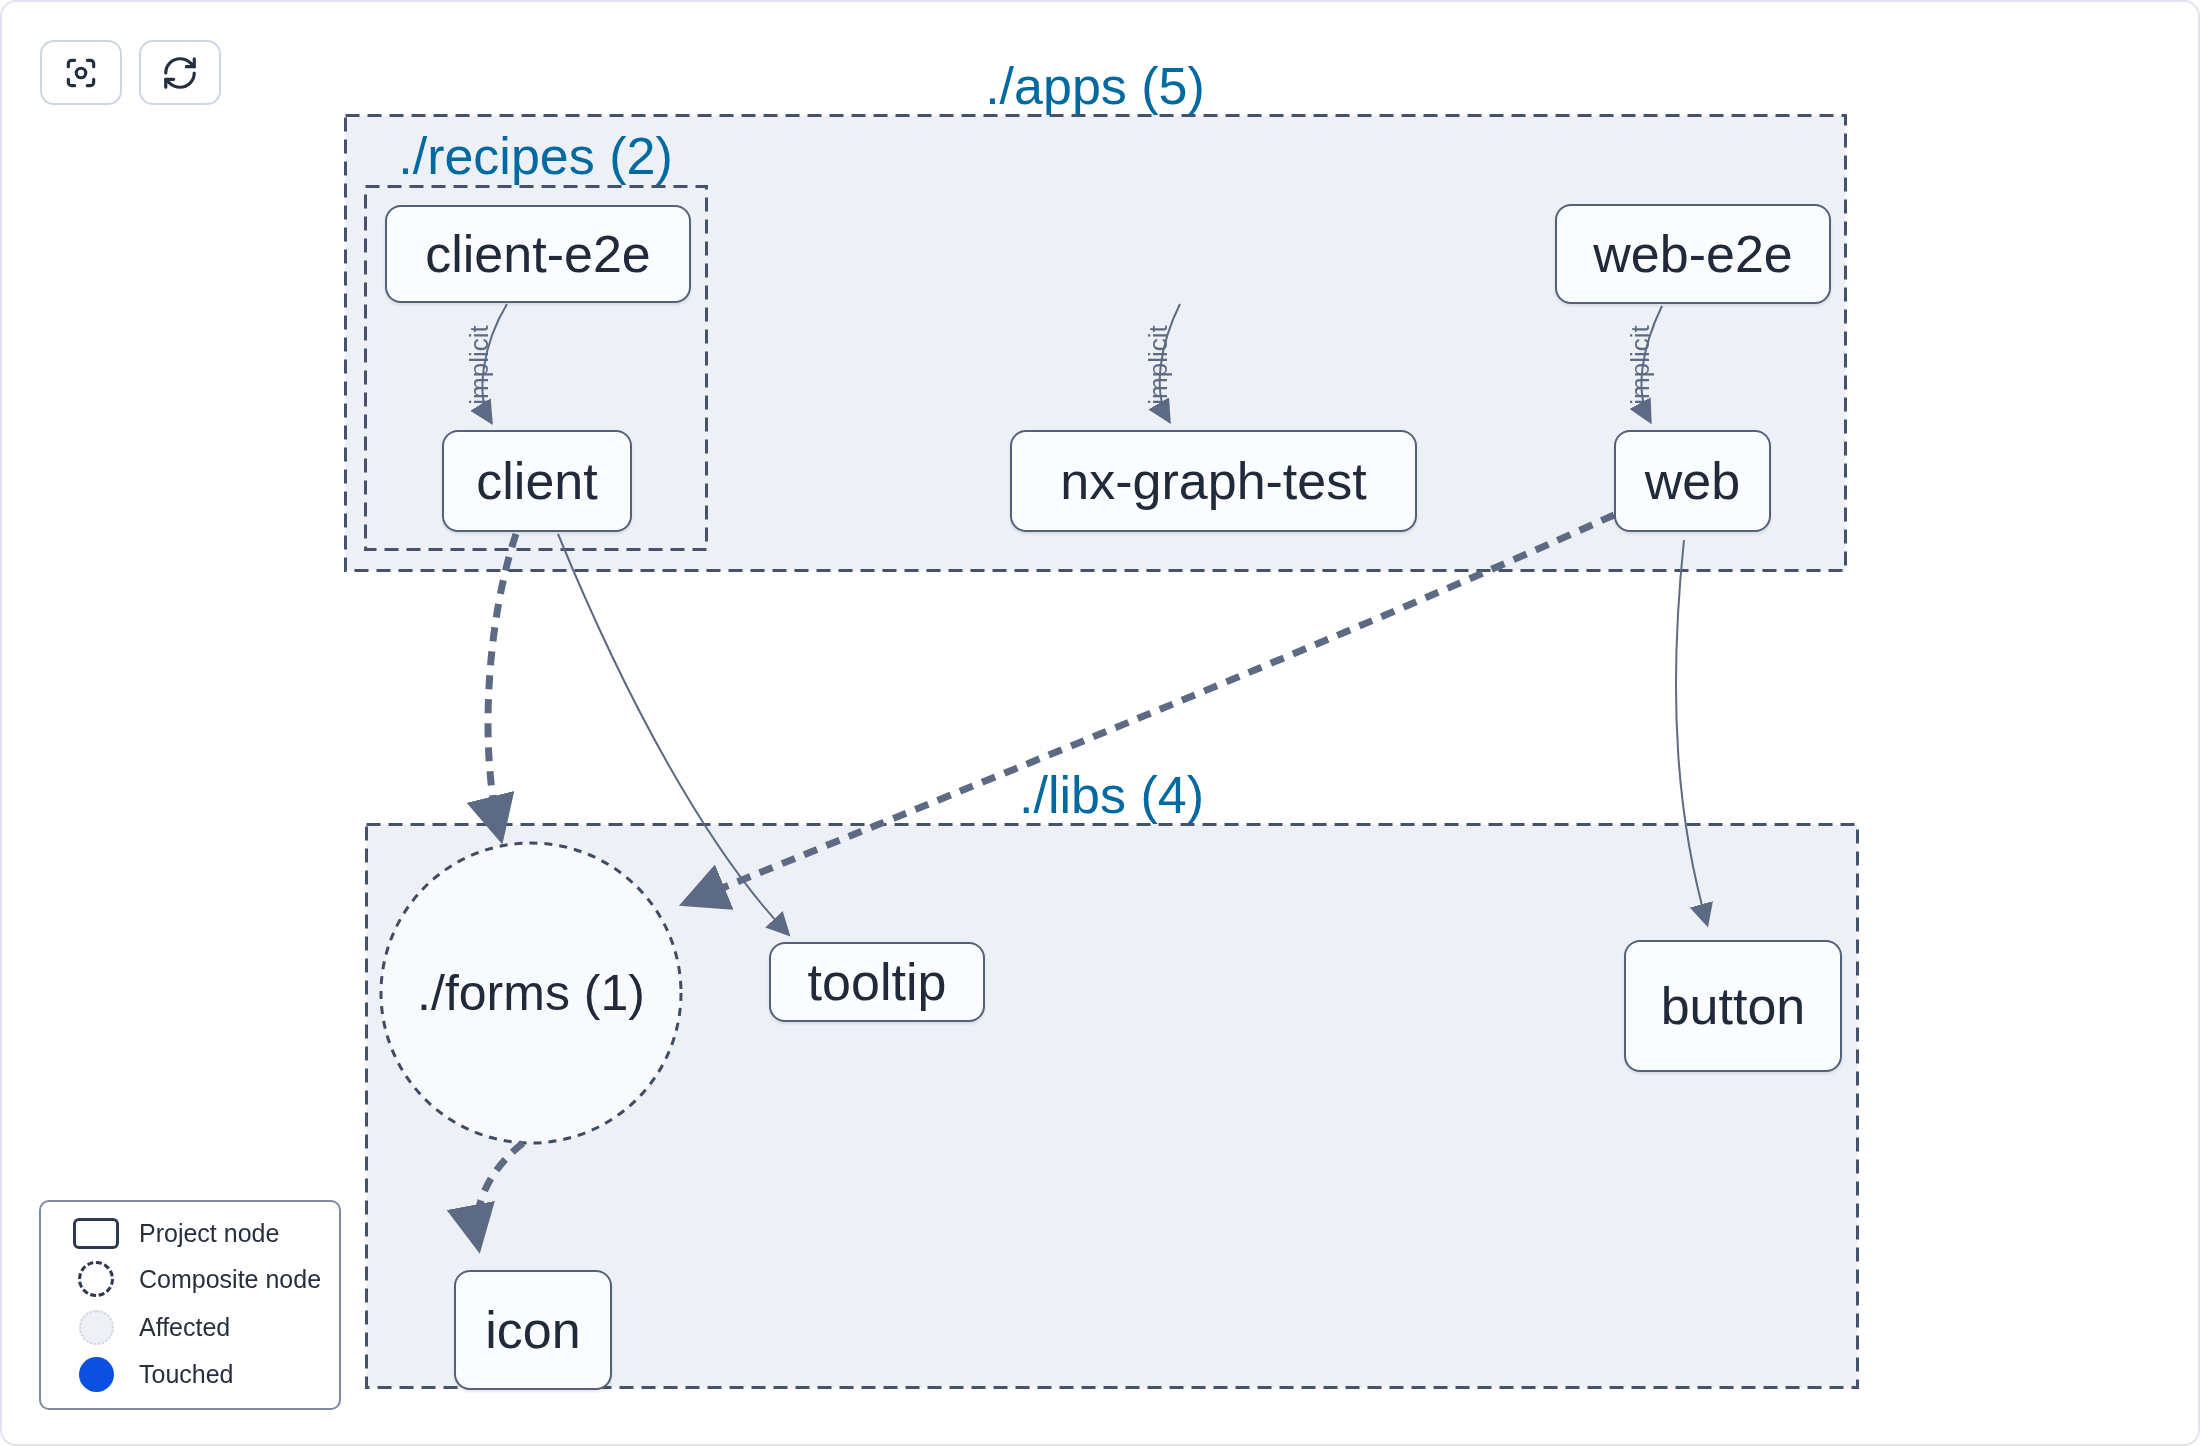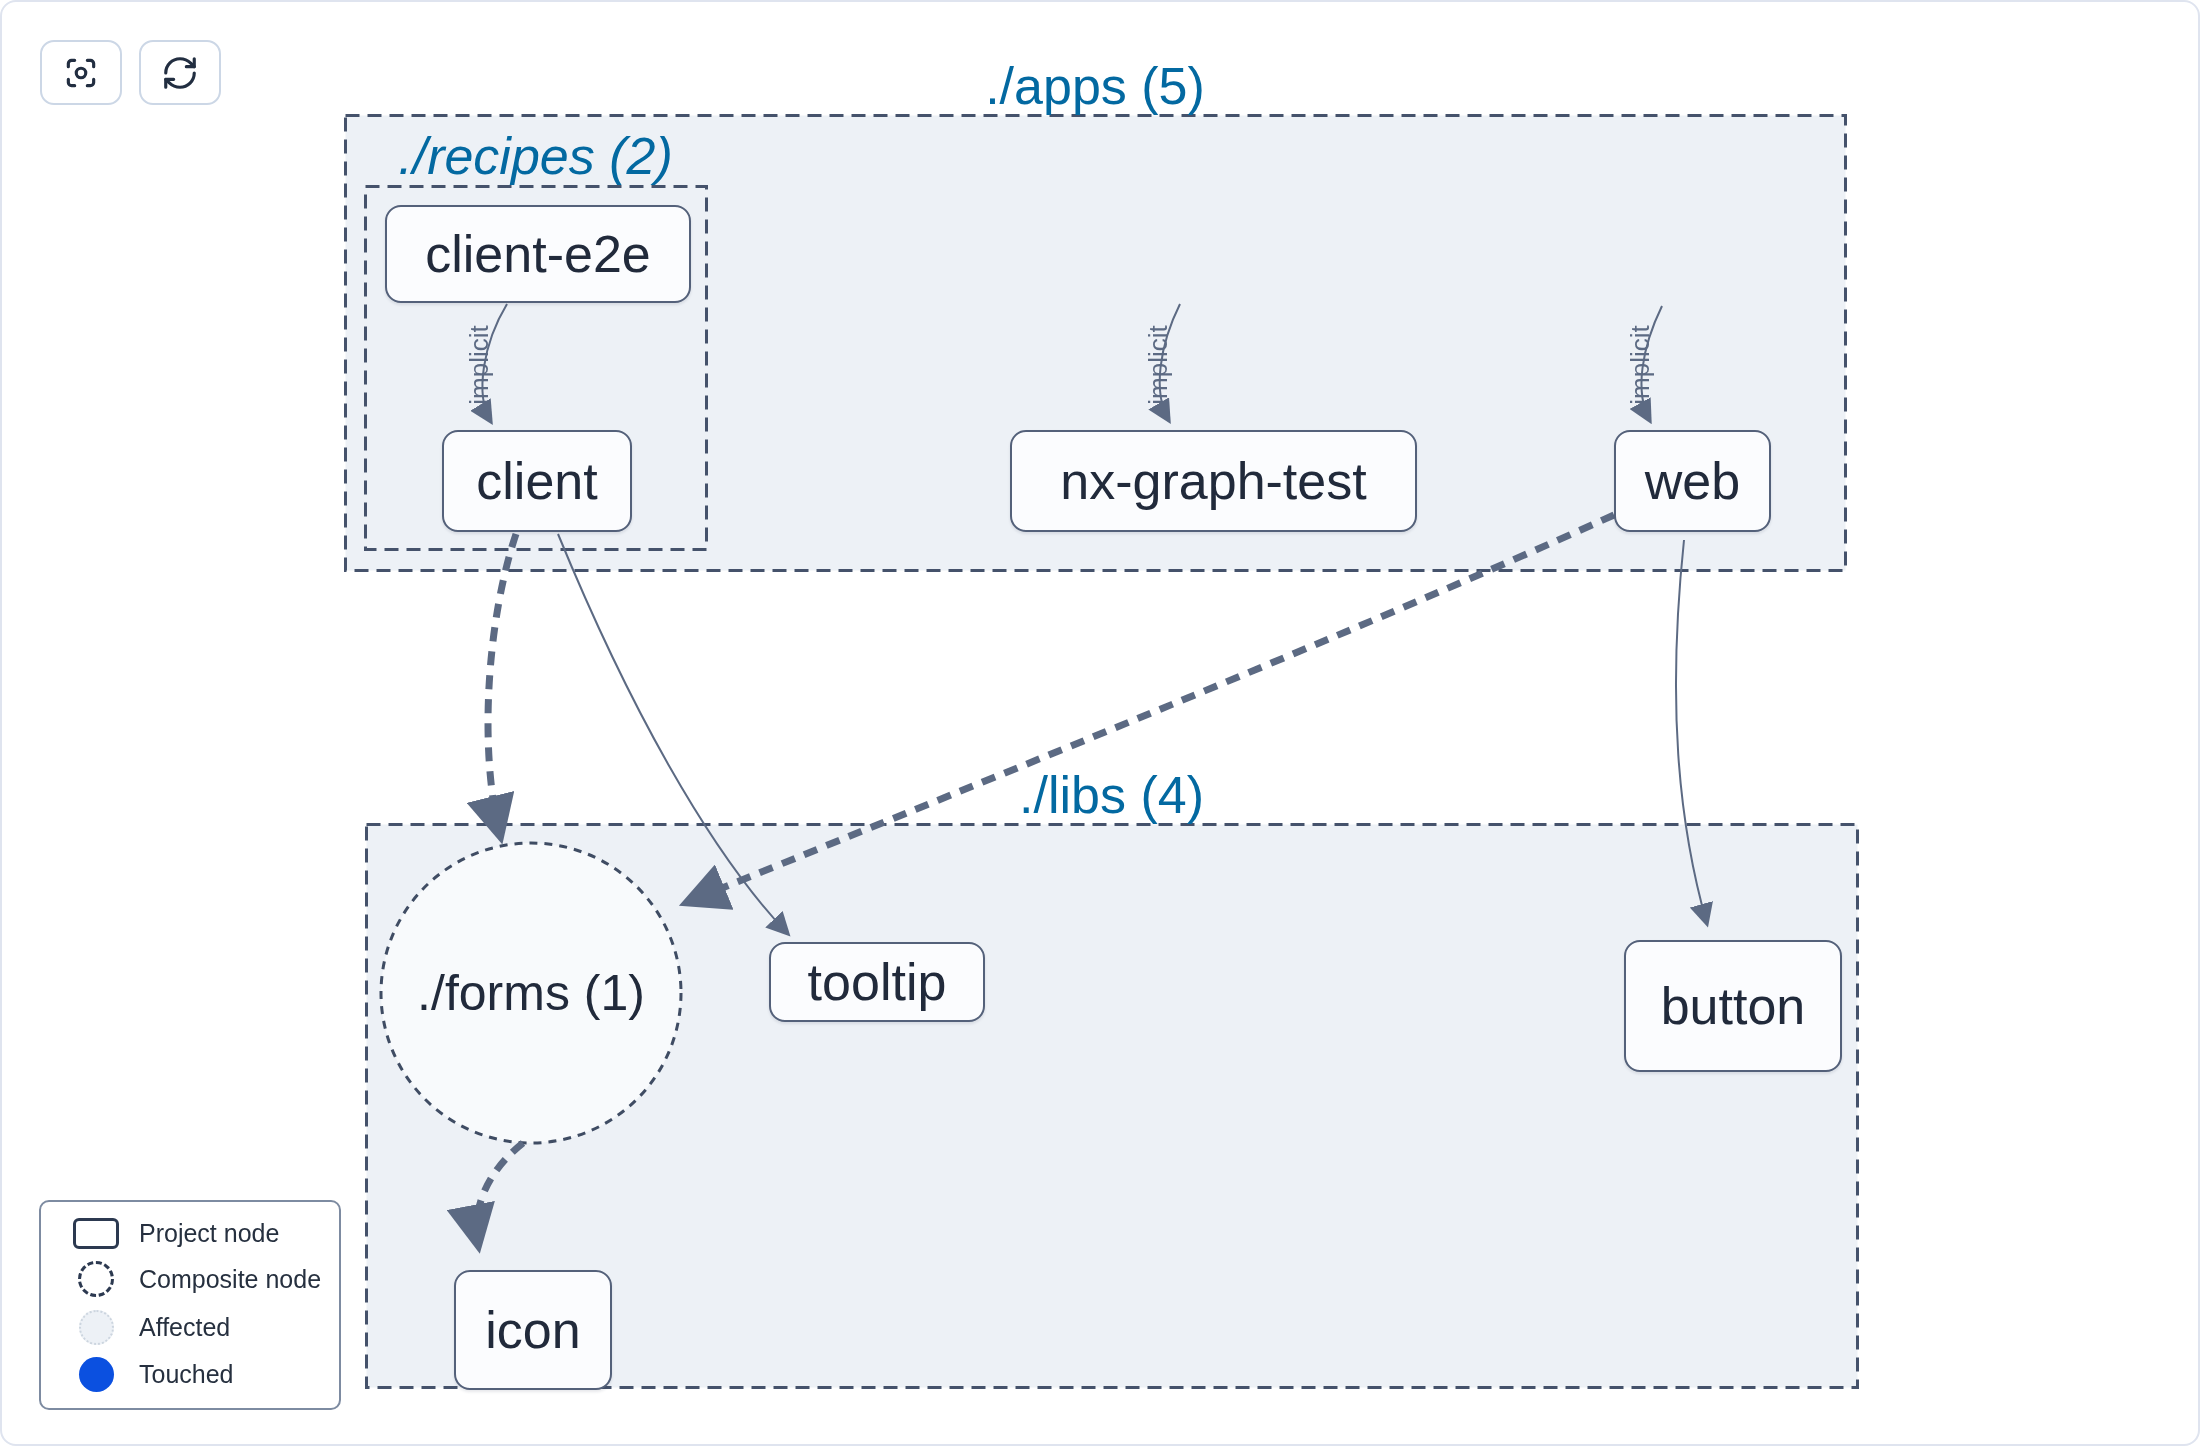--- a/index.html
+++ b/index.html
@@ -88,21 +88,21 @@
 <div class="canvas">
 
   <svg class="layer">
     <rect x="343.5" y="113.5" width="1500" height="455" fill="#edf1f6" stroke="#45526b" stroke-width="3" stroke-dasharray="14 8"></rect>
     <rect x="363.5" y="184.5" width="341" height="363" fill="#edf1f6" stroke="#45526b" stroke-width="3" stroke-dasharray="14 8"></rect>
     <rect x="364.5" y="822.5" width="1491" height="563" fill="#edf1f6" stroke="#45526b" stroke-width="3" stroke-dasharray="14 8"></rect>
     <circle cx="529" cy="991" r="150" fill="#f8fafc" stroke="#3f4c63" stroke-width="3" stroke-dasharray="8 7" pointer-events="all"></circle>
   </svg>
 
   <div class="container-label" style="left:343px;top:58px;width:1500px;">./apps (5)</div>
-  <div class="container-label" style="left:363px;top:128px;width:341px;font-style:italic;">./recipes (2)</div>
+  <div class="container-label" style="left:363px;top:128px;width:341px;">./recipes (2)</div>
   <div class="container-label" style="left:364px;top:767px;width:1491px;">./libs (4)</div>
 
   <div class="edge-label" style="left:397px;top:348px;">implicit</div>
   <div class="edge-label" style="left:1076px;top:348px;">implicit</div>
   <div class="edge-label" style="left:1558px;top:348px;">implicit</div>
 
   <svg class="layer">
     <defs>
       <marker id="arrow-thin" viewBox="0 0 10 10" refX="8.5" refY="5" markerWidth="12" markerHeight="12" orient="auto">
         <path d="M0,0 L10,5 L0,10 Z" fill="#5c6a83"></path>
@@ -119,20 +119,21 @@
       <path d="M556,532 C625,700 706,848 786,932" stroke-width="2" marker-end="url(#arrow-thin)"></path>
       <path d="M1612,513 C1320,645 930,800 686,900" stroke-width="7" stroke-dasharray="14 10" marker-end="url(#arrow-thick)"></path>
       <path d="M1682,538 C1665,700 1676,820 1705,922" stroke-width="2" marker-end="url(#arrow-thin)"></path>
       <path d="M521,1141 C482,1172 470,1210 476,1242" stroke-width="7" stroke-dasharray="14 10" marker-end="url(#arrow-thick)"></path>
     </g>
   </svg>
 
   <div class="composite-label">./forms (1)</div>
 
   <div class="node" style="left:383px;top:203px;width:306px;height:98px;">client-e2e</div>
+  <div class="node" style="left:1553px;top:202px;width:276px;height:100px;">web-e2e</div>
   <div class="node" style="left:440px;top:428px;width:190px;height:102px;">client</div>
   <div class="node" style="left:1008px;top:428px;width:407px;height:102px;">nx-graph-test</div>
   <div class="node" style="left:1612px;top:428px;width:157px;height:102px;">web</div>
   <div class="node" style="left:767px;top:940px;width:216px;height:80px;">tooltip</div>
   <div class="node" style="left:1622px;top:938px;width:218px;height:132px;">button</div>
   <div class="node" style="left:452px;top:1268px;width:158px;height:120px;">icon</div>
 
   <button class="tool-btn" style="left:38px;">
     <svg width="38" height="38" viewBox="0 0 24 24" fill="none" stroke="#222e41" stroke-width="2" stroke-linecap="round" stroke-linejoin="round">
       <path d="M4 8 V6 a2 2 0 0 1 2 -2 h2"></path>

